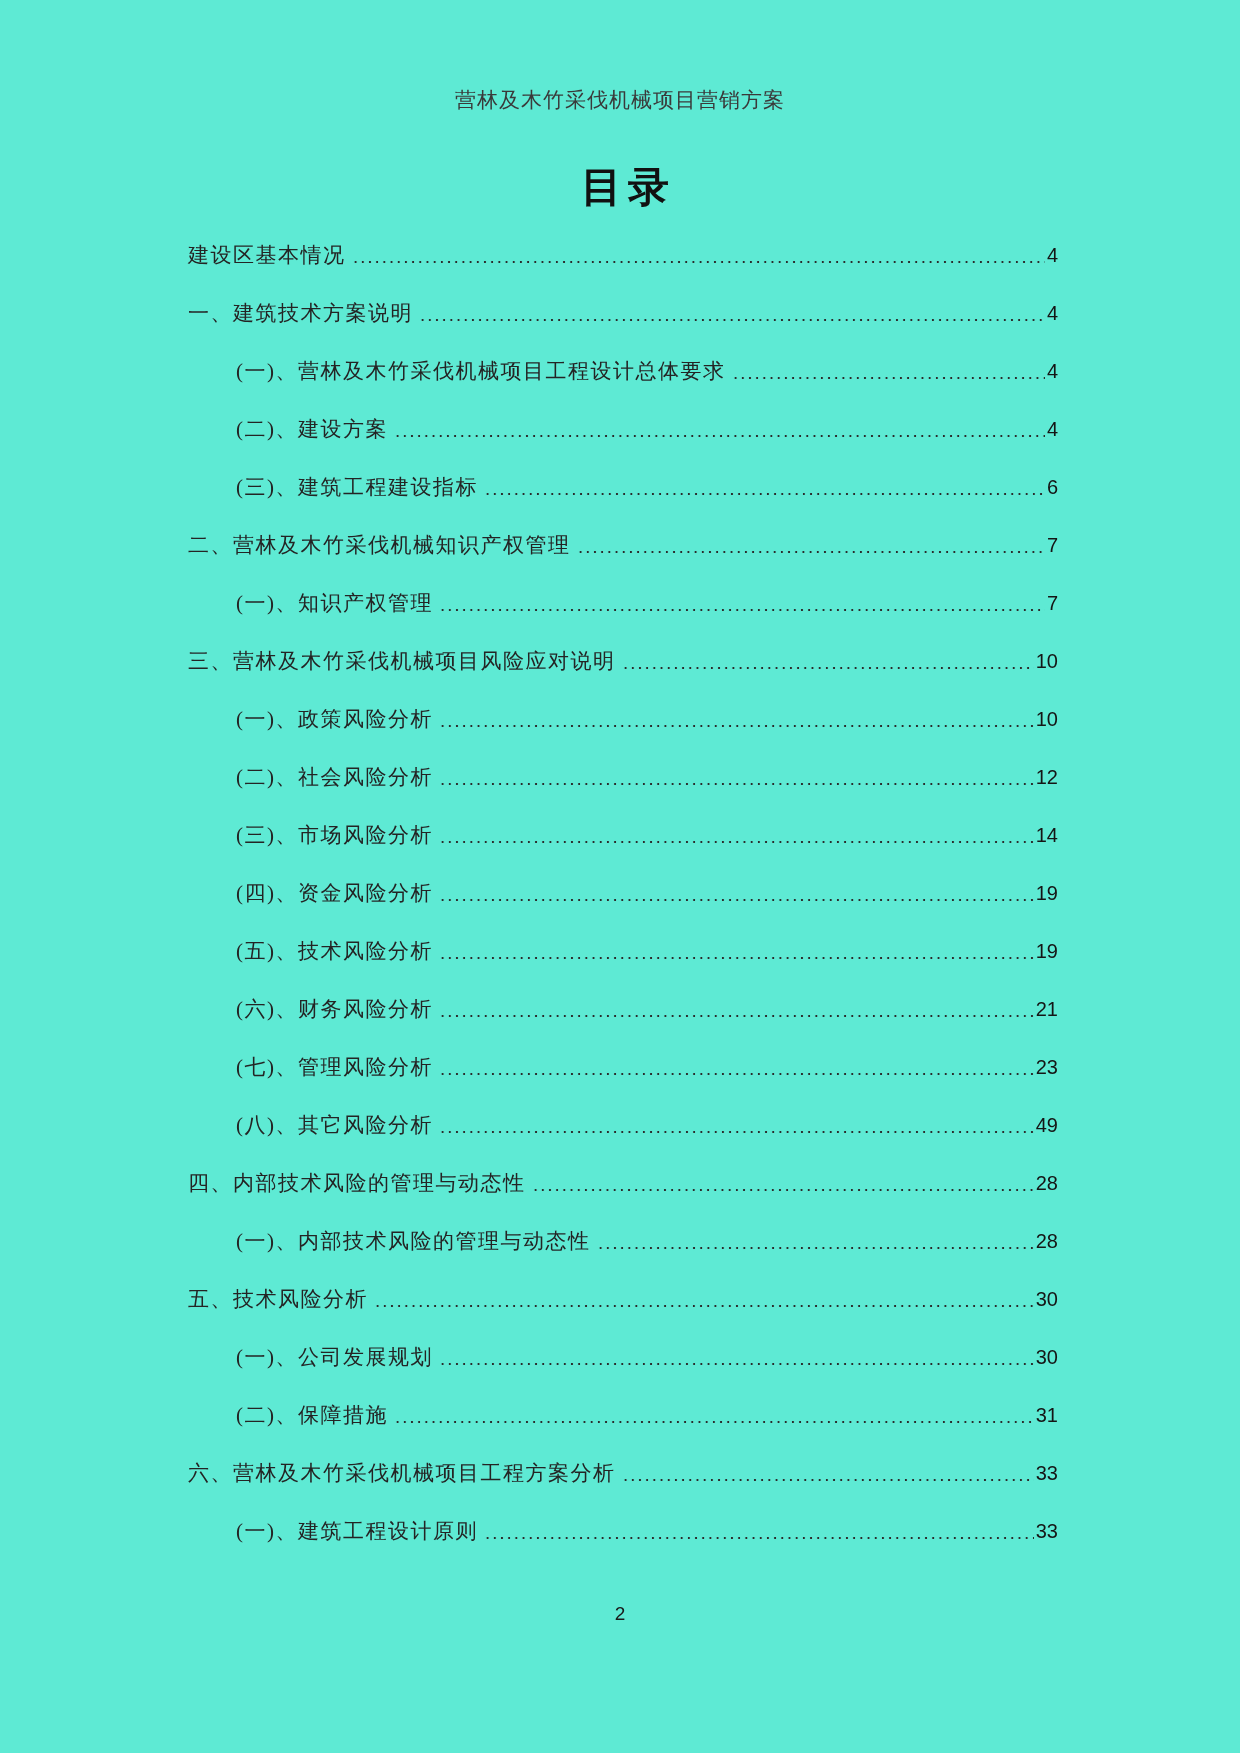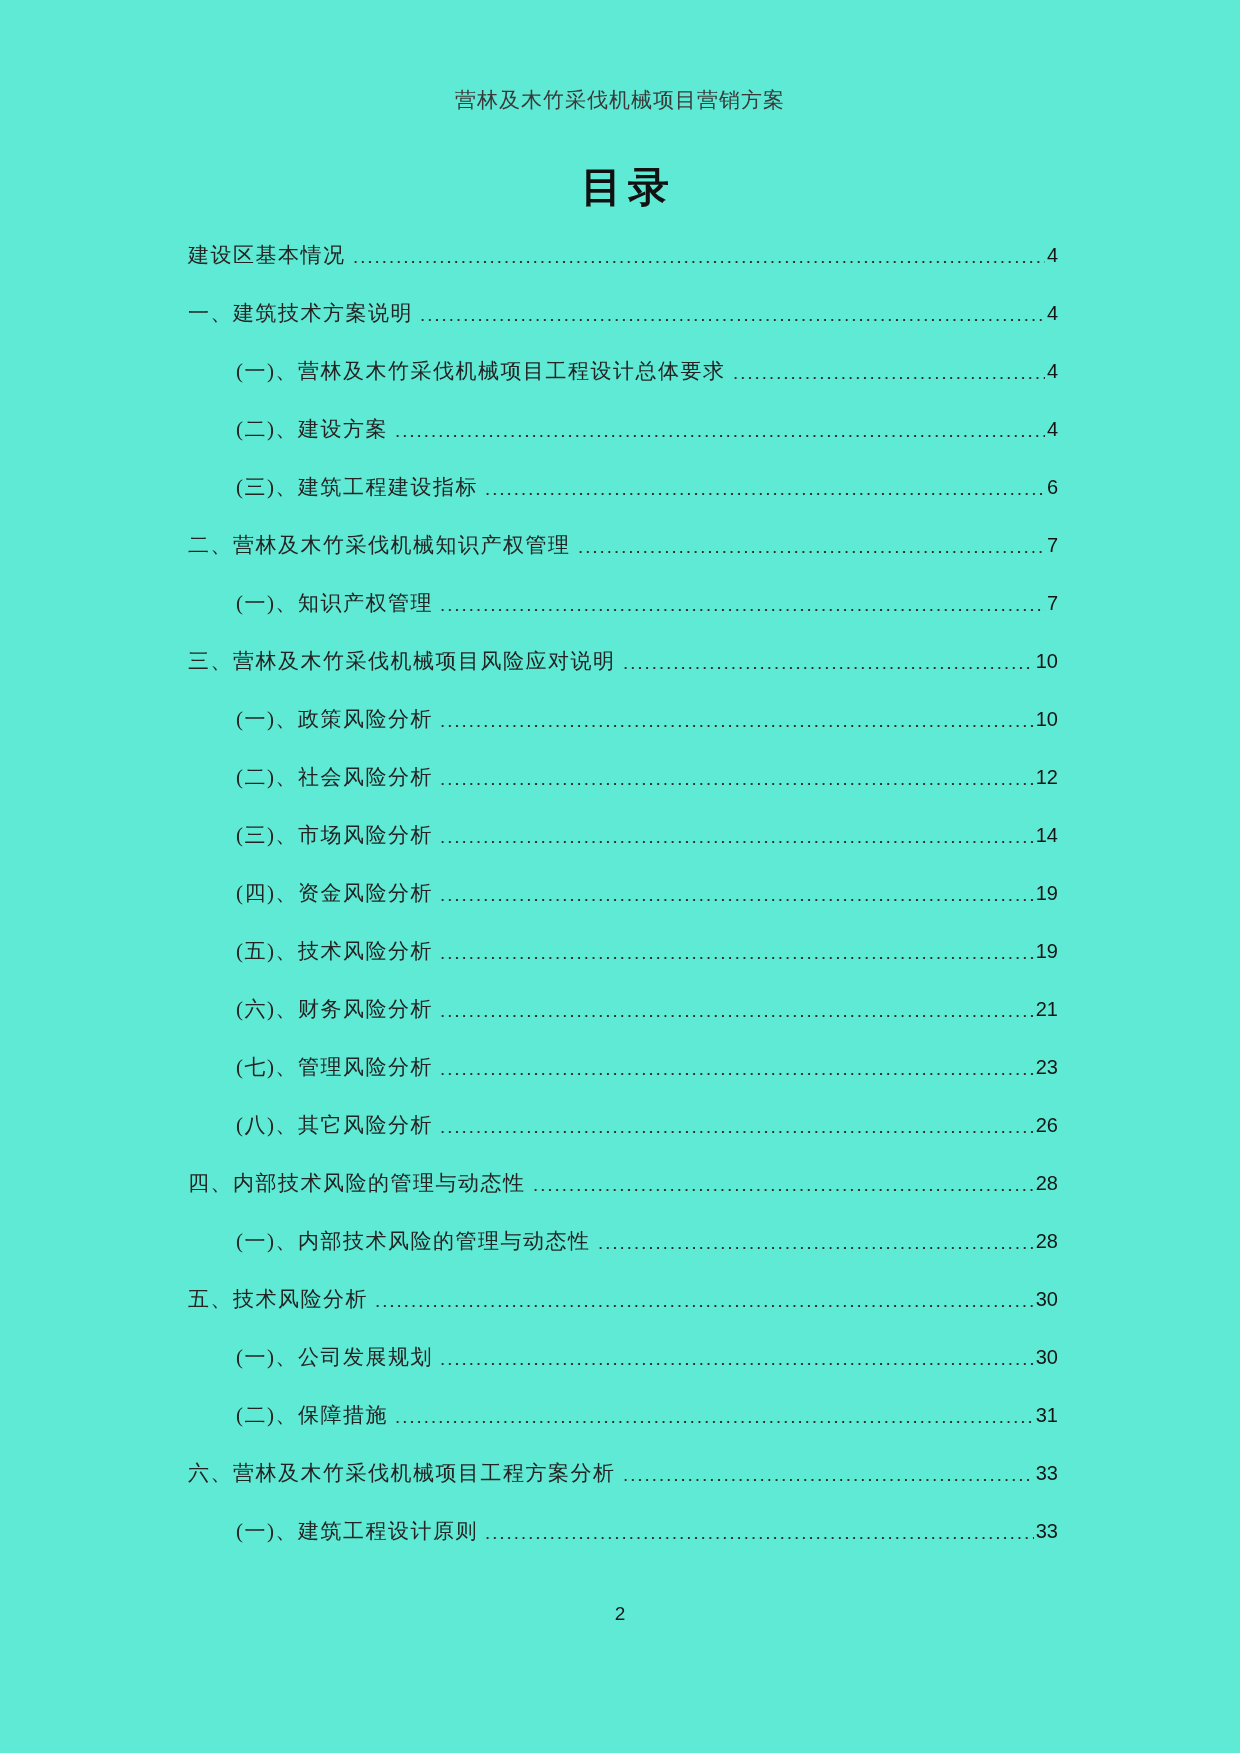--- a/index.html
+++ b/index.html
@@ -178,21 +178,21 @@
 
     <div class="toc-row lvl1">
       <span class="toc-label">(七)、管理风险分析</span>
       <span class="toc-leader"></span>
       <span class="toc-page">23</span>
     </div>
 
     <div class="toc-row lvl1">
       <span class="toc-label">(八)、其它风险分析</span>
       <span class="toc-leader"></span>
-      <span class="toc-page">26</span>
+      <span class="toc-page">49</span>
     </div>
 
     <div class="toc-row lvl0">
       <span class="toc-label">四、内部技术风险的管理与动态性</span>
       <span class="toc-leader"></span>
       <span class="toc-page">28</span>
     </div>
 
     <div class="toc-row lvl1">
       <span class="toc-label">(一)、内部技术风险的管理与动态性</span>

